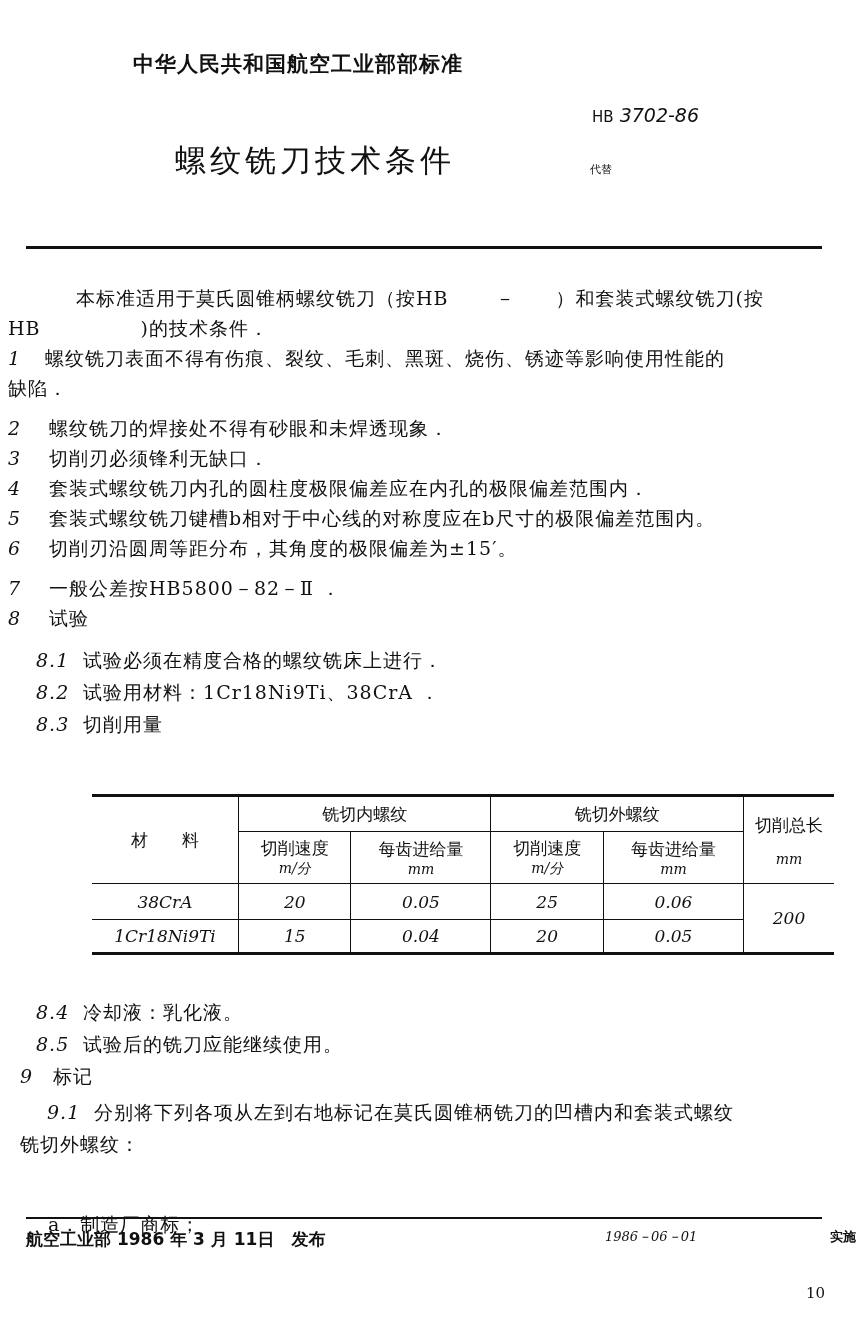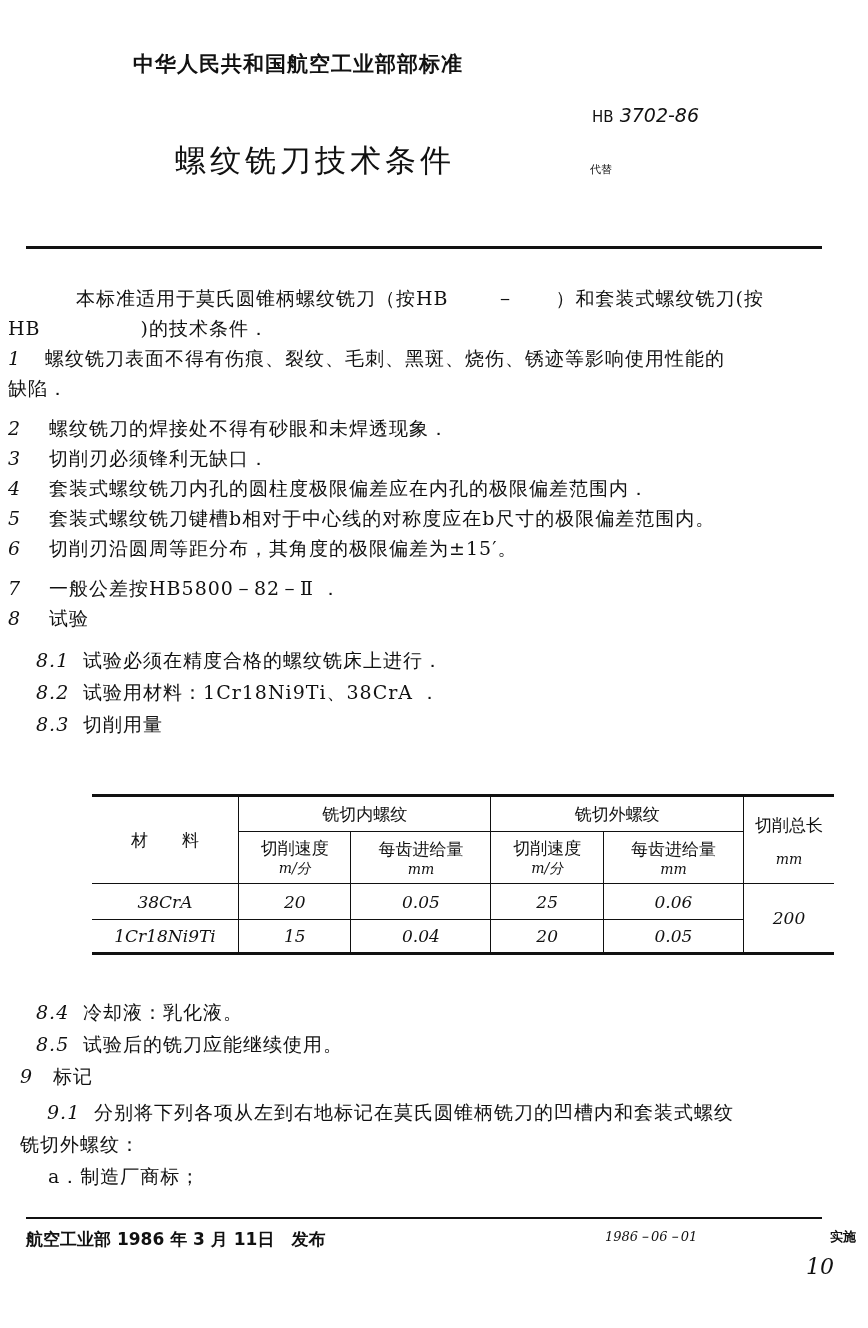--- a/index.html
+++ b/index.html
@@ -18,21 +18,21 @@
   table.cut { position: absolute; left: 92px; top: 794px; width: 742px; border-collapse: collapse; font-size: 17px; }
   table.cut td, table.cut th { border: 1px solid #111; text-align: center; font-weight: normal; padding: 0; }
   table.cut { border-top: 3px solid #111; border-bottom: 3px solid #111; }
   table.cut tr > *:first-child { border-left: none; }
   table.cut tr > *:last-child { border-right: none; }
   .unit { font-style: italic; font-size: 14px; display: block; }
   .rule-bottom { left: 26px; top: 1217px; width: 796px; height: 2px; background: #111; }
   .footer-left { left: 26px; top: 1228px; font-family: "DejaVu Sans", sans-serif; font-size: 17px; font-weight: bold; }
   .footer-date { left: 605px; top: 1228px; font-size: 13px; font-style: italic; }
   .footer-impl { left: 830px; top: 1228px; font-family: "DejaVu Sans", sans-serif; font-size: 13px; font-weight: bold; }
-  .page-num { left: 806px; top: 1254px; font-size: 22px; font-style: italic; }
+  .page-num { left: 806px; top: 1284px; font-size: 15px; }
 </style>
 </head>
 <body>
 
 <div class="abs std-org">中华人民共和国航空工业部部标准</div>
 <div class="abs std-code">
   <span class="hb">HB</span>
   <span>3702-86</span>
 </div>
 <div class="abs doc-title">螺纹铣刀技术条件</div>
@@ -133,19 +133,19 @@
 </div>
 <div class="line" style="left:20px;top:1064px;">
   <span class="num" style="width:26px">9</span>
   <span>标记</span>
 </div>
 <div class="line" style="left:47px;top:1100px;">
   <span class="num" style="width:40px">9.1</span>
   <span>分别将下列各项从左到右地标记在莫氏圆锥柄铣刀的凹槽内和套装式螺纹</span>
 </div>
 <div class="line" style="left:20px;top:1132px;">铣切外螺纹：</div>
-<div class="line" style="left:48px;top:1164px;">a．制造厂商标；</div>
+<div class="line" style="left:48px;top:1212px;">a．制造厂商标；</div>
 
 <div class="abs rule-bottom"></div>
 <div class="abs footer-left">航空工业部 1986 年 3 月 11日　发布</div>
 <div class="abs footer-date">1986－06－01</div>
 <div class="abs footer-impl">实施</div>
 <div class="abs page-num">10</div>
 
 </body></html>

